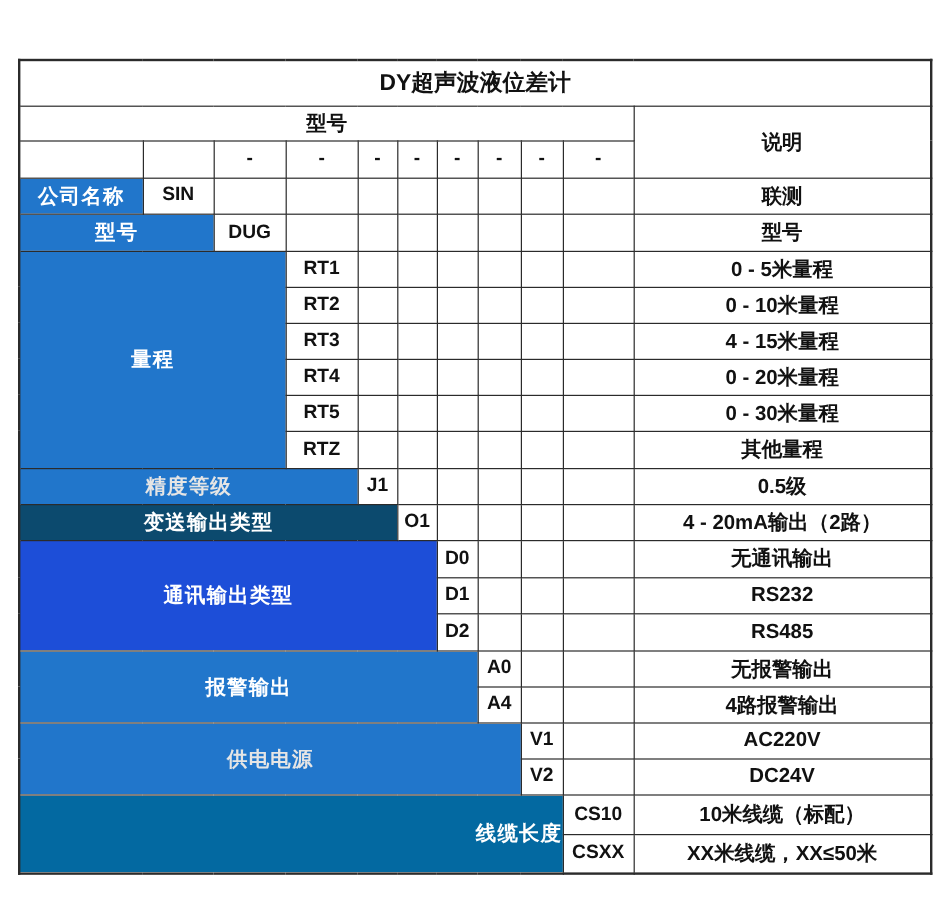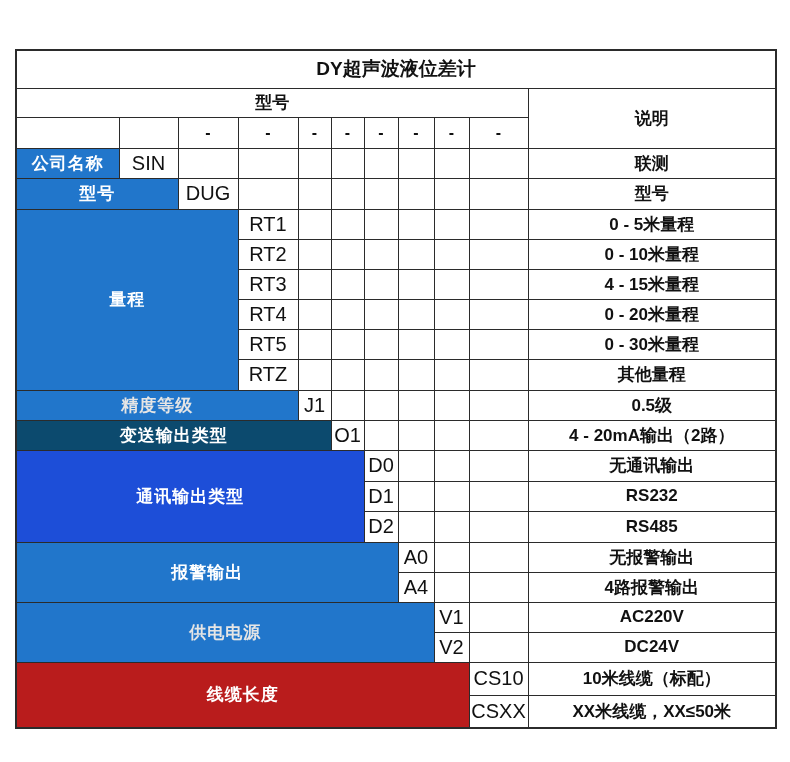--- a/index.html
+++ b/index.html
@@ -58,22 +58,22 @@
     color: #111111;
   }
   td.cat {
     background: #2176cb; 
     color: #ffffff;
     font-size: 17px;
     font-weight: bold;
     letter-spacing: 1px;
   }
   td.code {
-    font-size: 20px;
-    font-weight: normal;
+    font-size: 16px;
+    font-weight: bold;
     color: #111111;
   }
   td.desc {
     font-size: 17px;
     font-weight: bold;
     color: #111111;
   }
   td.empty { background: #ffffff; }
 </style>
 </head>
@@ -271,21 +271,21 @@
       <td class="empty"></td>
       <td class="desc">AC220V</td>
     </tr>
     <tr>
       <td class="code">V2</td>
       <td class="empty"></td>
       <td class="desc">DC24V</td>
     </tr>
 
     <tr class="r-cs">
-      <td class="cat" colspan="9" rowspan="2" style="background: #b91c1c; color: rgb(255, 255, 255);">线缆长度</td>
+      <td class="cat" colspan="9" rowspan="2" style="background: #0369a1; color: rgb(255, 255, 255); text-align: right;">线缆长度</td>
       <td class="code">CS10</td>
       <td class="desc">10米线缆（标配）</td>
     </tr>
     <tr class="r-cs">
       <td class="code">CSXX</td>
       <td class="desc">XX米线缆，XX≤50米</td>
     </tr>
   </tbody>
     </table>
 </div>

